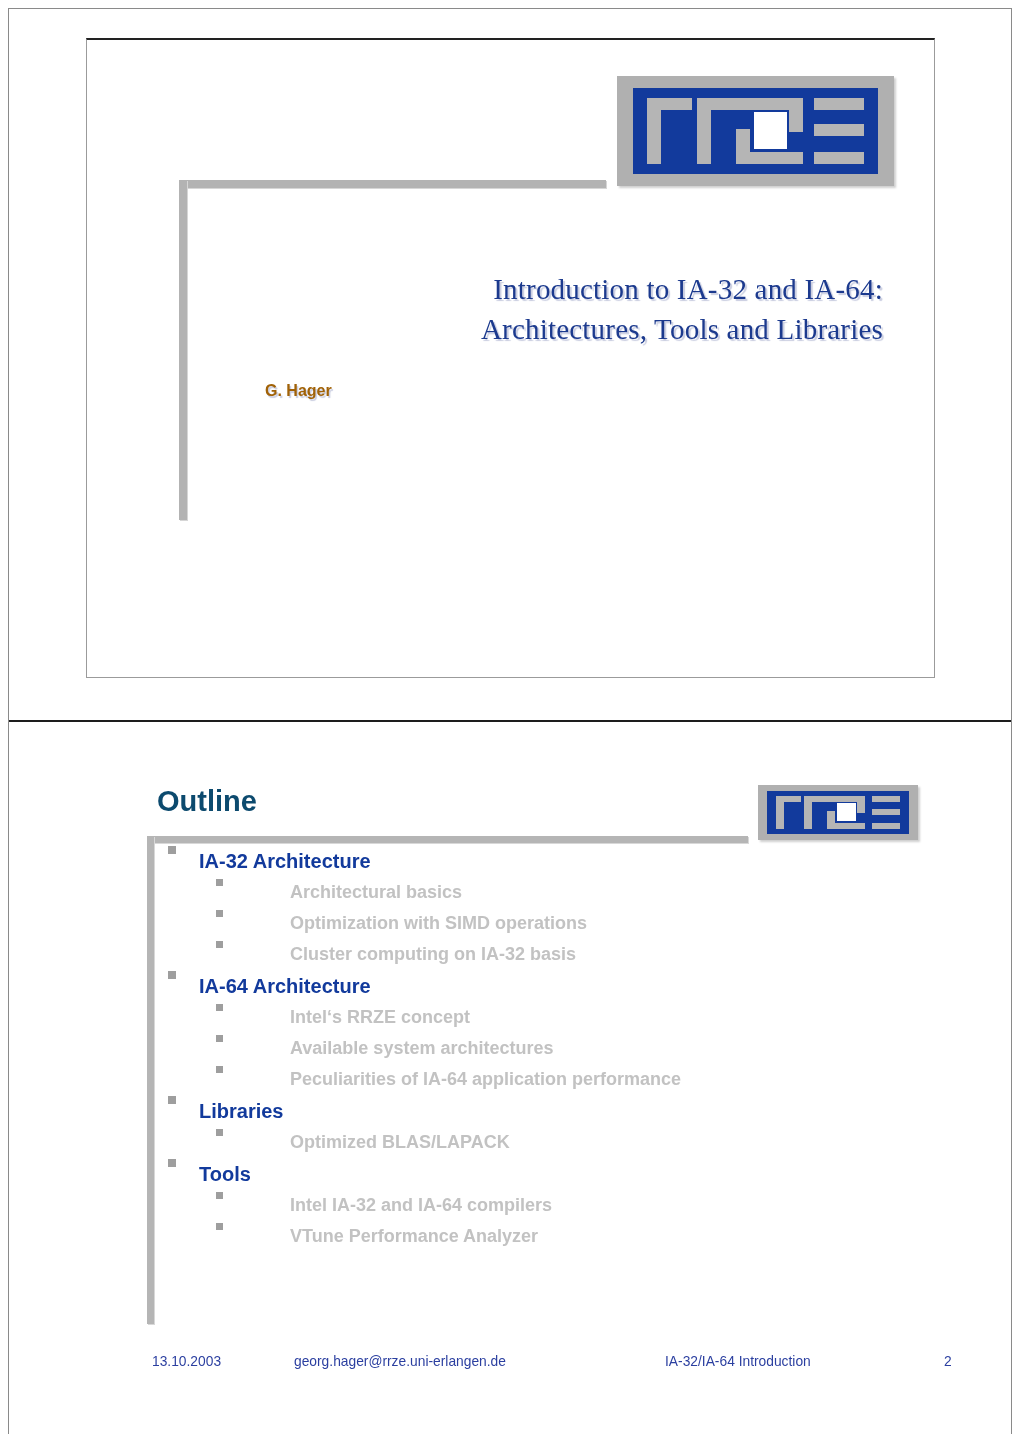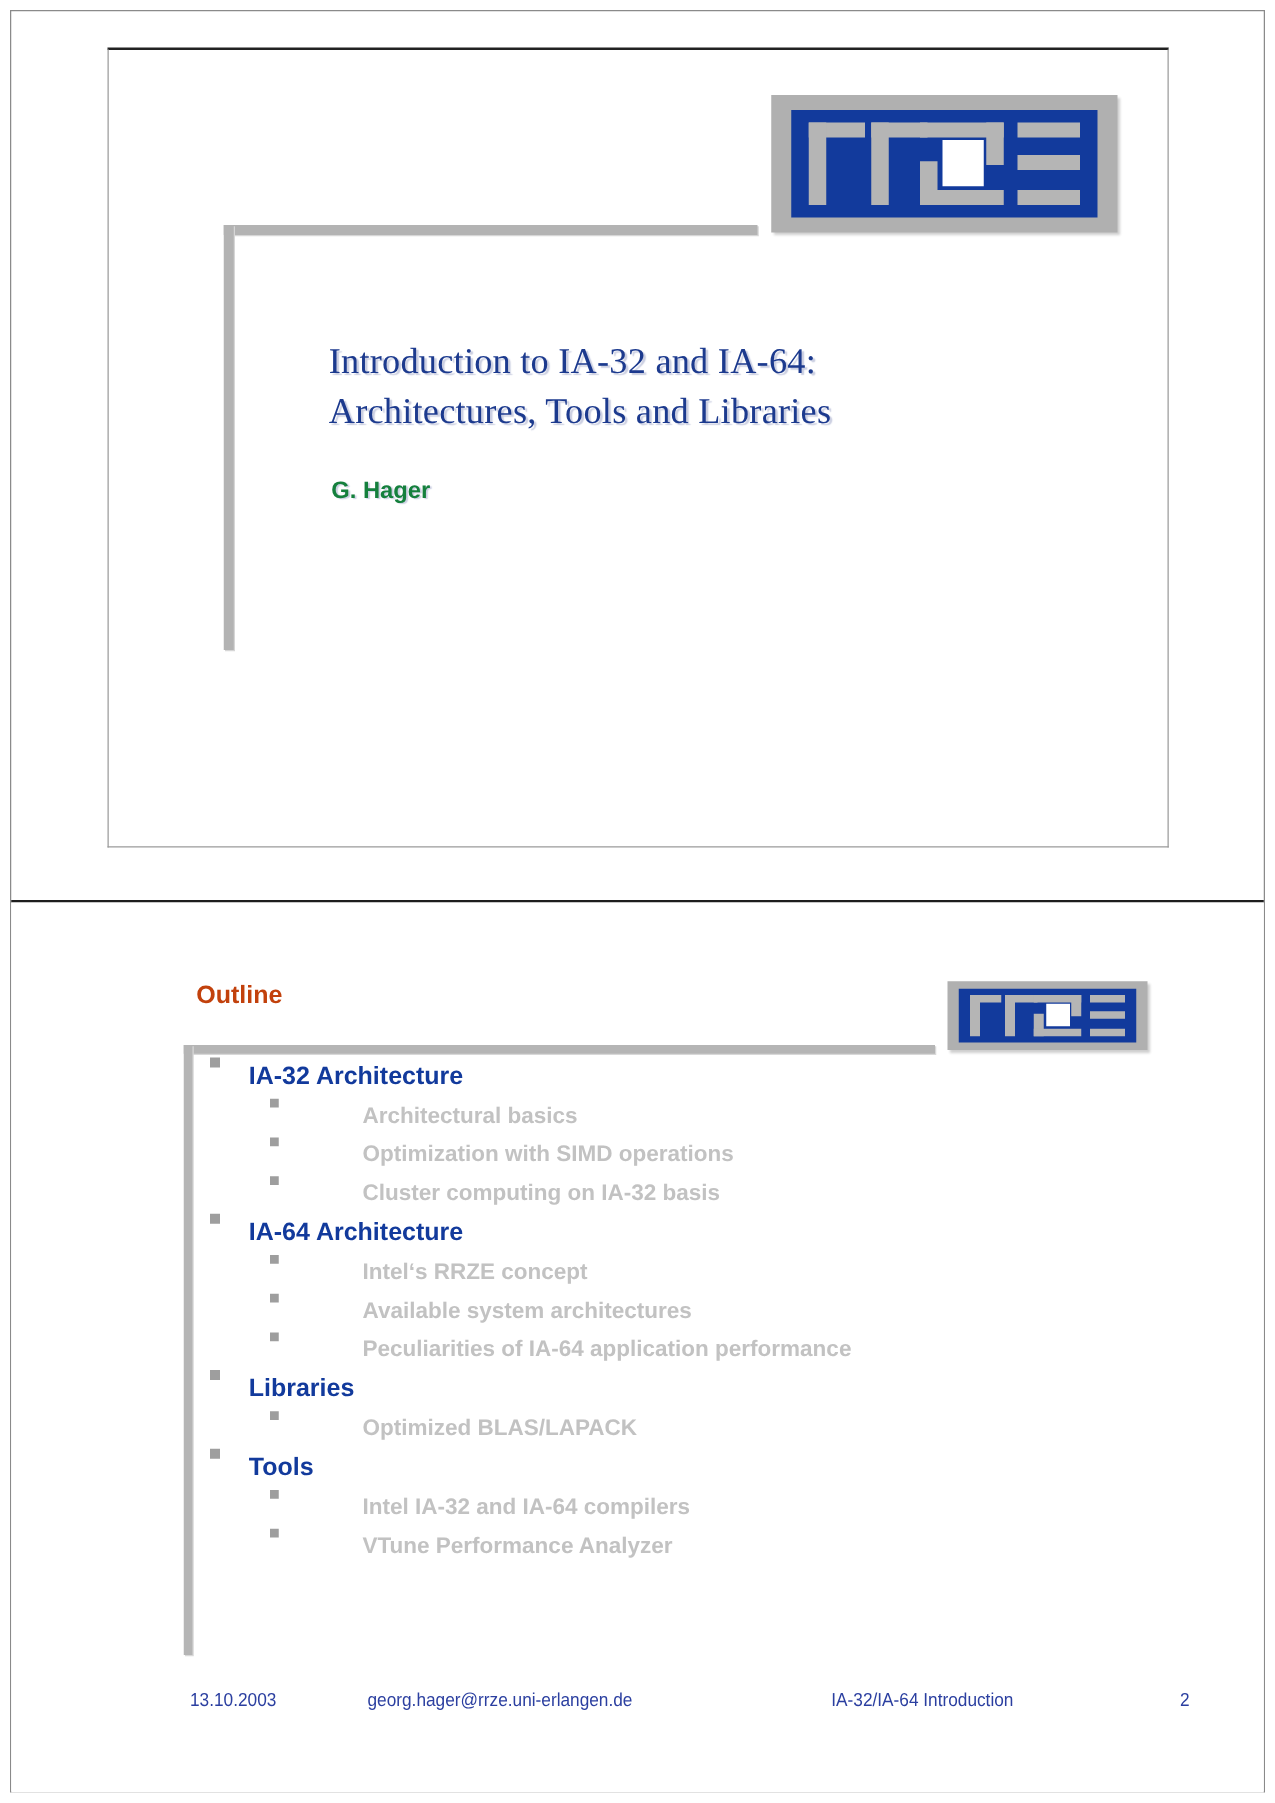--- a/index.html
+++ b/index.html
@@ -73,29 +73,29 @@
     top: 229px;
     width: 620px;
     font-family: "Liberation Serif", "DejaVu Serif", serif;
     font-size: 29px;
     line-height: 40px;
     font-weight: 400;
     color: #1c3a8e;
     text-shadow: 2px 2px 1px #c9cde0;
     letter-spacing: 0.2px;
   }
-  .s1-title .tl { display: block; white-space: nowrap; }
+  .s1-title .tl { display: block; white-space: nowrap; text-align: right; }
 
   .s1-author {
     position: absolute;
     left: 178px;
     top: 342px;
-    font-size: 19px;
-    font-weight: bold;
-    color: #15803d;
+    font-size: 16px;
+    font-weight: bold;
+    color: #a16207;
     text-shadow: 1.5px 1.5px 1px #c9cde0;
   }
   .s1-org {
     position: absolute;
     left: 178px;
     top: 410px;
     font-size: 19px;
     line-height: 33px;
     font-weight: bold;
     color: #1c3a8e;
@@ -138,23 +138,23 @@
     left: 9px;
     top: 722px;
     width: 1002px;
     height: 712px;
     background: #ffffff;
   }
   .s2-heading {
     position: absolute;
     left: 157px;
     top: 785px;
-    font-size: 20px;
-    font-weight: bold;
-    color: #c2410c;
+    font-size: 29px;
+    font-weight: bold;
+    color: #0c4a6e;
   }
   .s2-rule-h {
     position: absolute;
     left: 147px;
     top: 836px;
     width: 601px;
     height: 7px;
     background: #b5b5b5;
     box-shadow: 1px 1px 0 #d8d8d8;
   }

